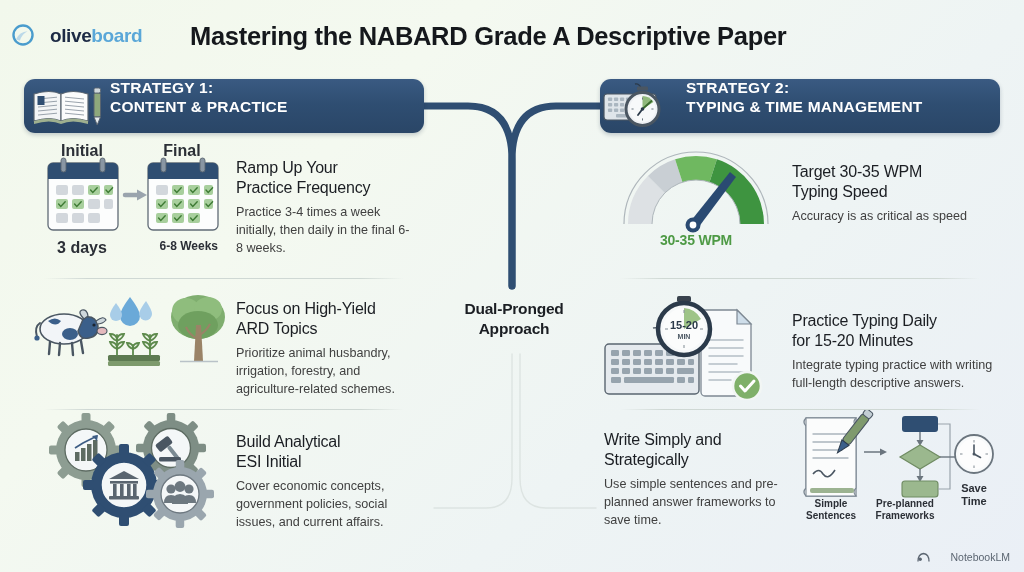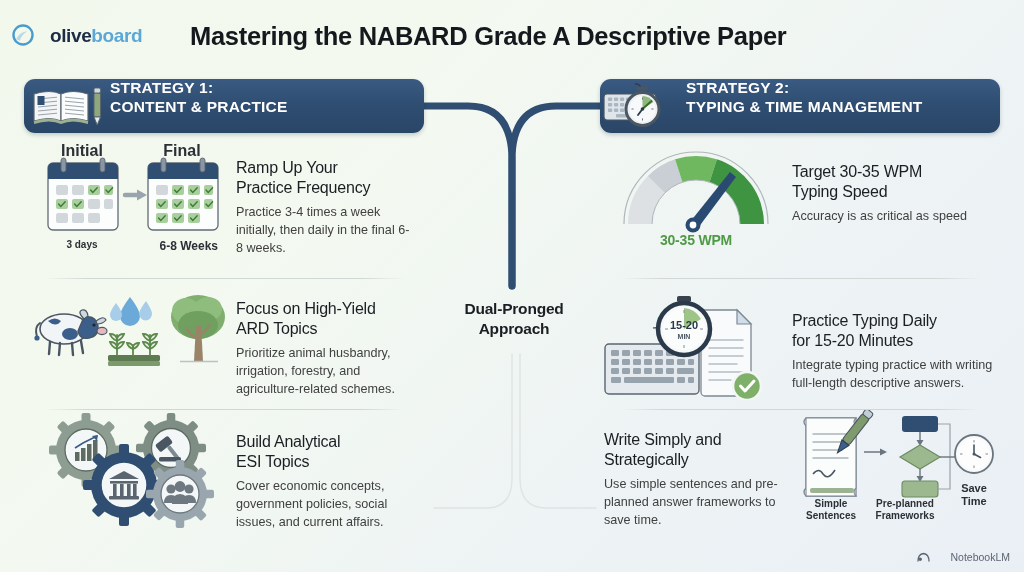--- a/index.html
+++ b/index.html
@@ -279,21 +279,21 @@
                 <path d="M10.6 46 l2.2 2.4 l4.4 -4.6"></path>
                   <path d="M26.6 46 l2.2 2.4 l4.4 -4.6"></path>
                 <path d="M42.6 46 l2.2 2.4 l4.4 -4.6"></path>
                   <path d="M58 46 l2.2 2.4 l4.4 -4.6"></path>
                 <path d="M10.6 60 l2.2 2.4 l4.4 -4.6"></path>
                   <path d="M26.6 60 l2.2 2.4 l4.4 -4.6"></path>
                 <path d="M42.6 60 l2.2 2.4 l4.4 -4.6"></path>
               </g>
             </g>
           </svg>
-          <div class="cal-cap" style="left:16px; top:99px; width:72px; font-size:10px;">3 days</div>
+          <div class="cal-cap" style="left:16px; top:99px; width:72px; font-size:16px;">3 days</div>
           <div class="cal-cap" style="left:116px; top:99px; width:72px; font-size:12px;text-align:right;">6-8 Weeks</div>
         </div>
       </div>
       <div class="txt">
         <div class="row-title">
           <span>Ramp Up Your</span><br>
           <span>Practice Frequency</span>
         </div>
         <div class="row-body">Practice 3-4 times a week initially, then daily in the final 6-8 weeks.</div>
       </div>
@@ -474,21 +474,21 @@
               <path d="M-16 9 q0 -8 7 -8 q7 0 7 8 z"></path>
               <path d="M2 9 q0 -8 7 -8 q7 0 7 8 z"></path>
               <path d="M-8 10 q0 -10 8 -10 q8 0 8 10 z"></path>
             </g>
           </g>
         </svg>
       </div>
       <div class="txt">
         <div class="row-title">
           <span>Build Analytical</span><br>
-          <span>ESI Topics</span>
+          <span>ESI Initial</span>
         </div>
         <div class="row-body">Cover economic concepts, government policies, social issues, and current affairs.</div>
       </div>
     </div>
   </div>
 
   <div class="col right">
 
     <div class="row r-row1">
       <div class="art">

